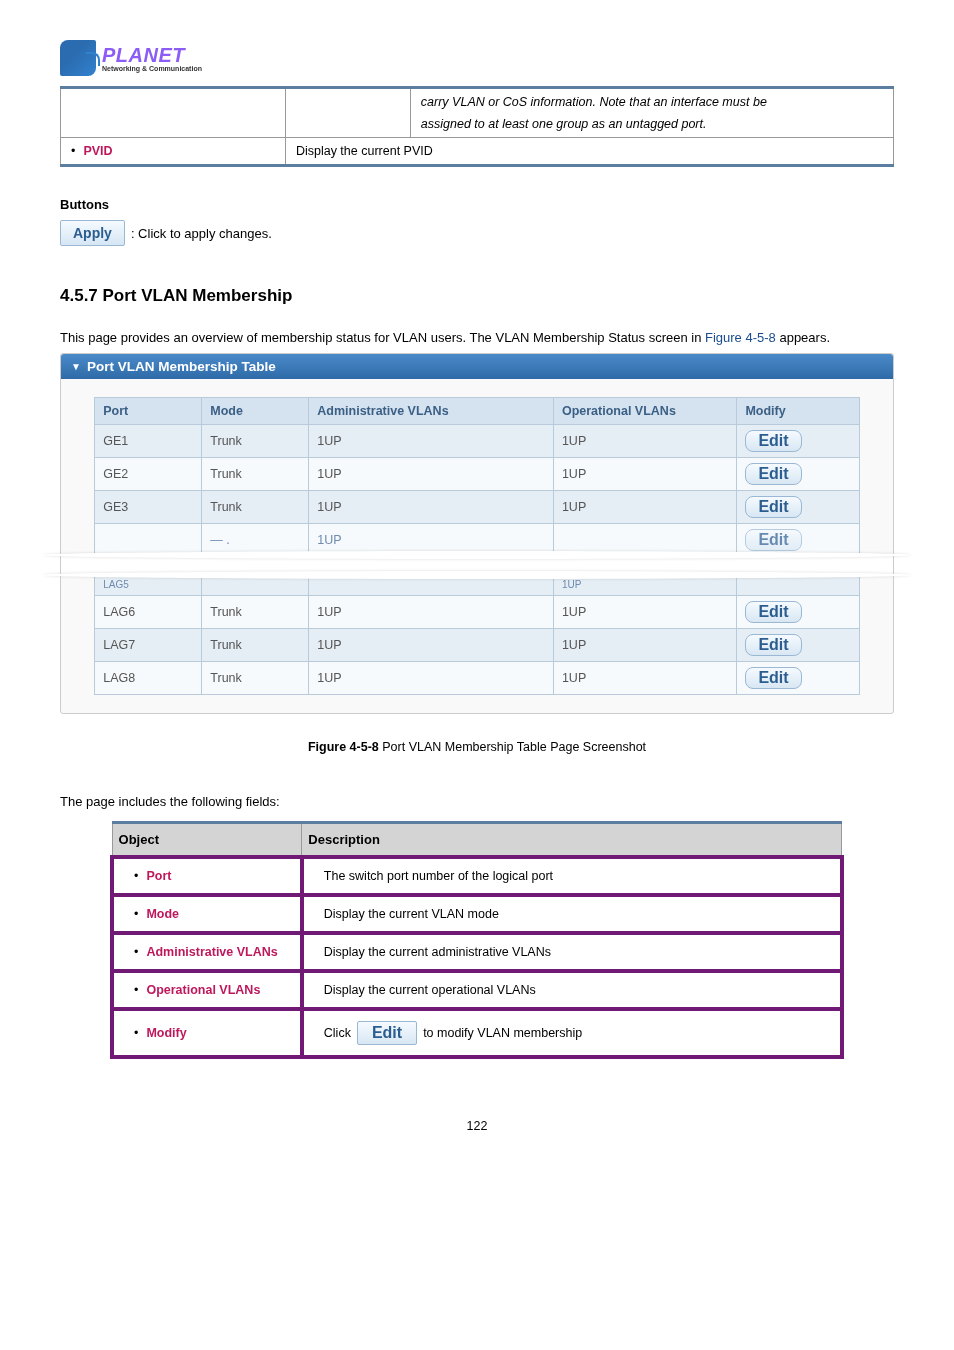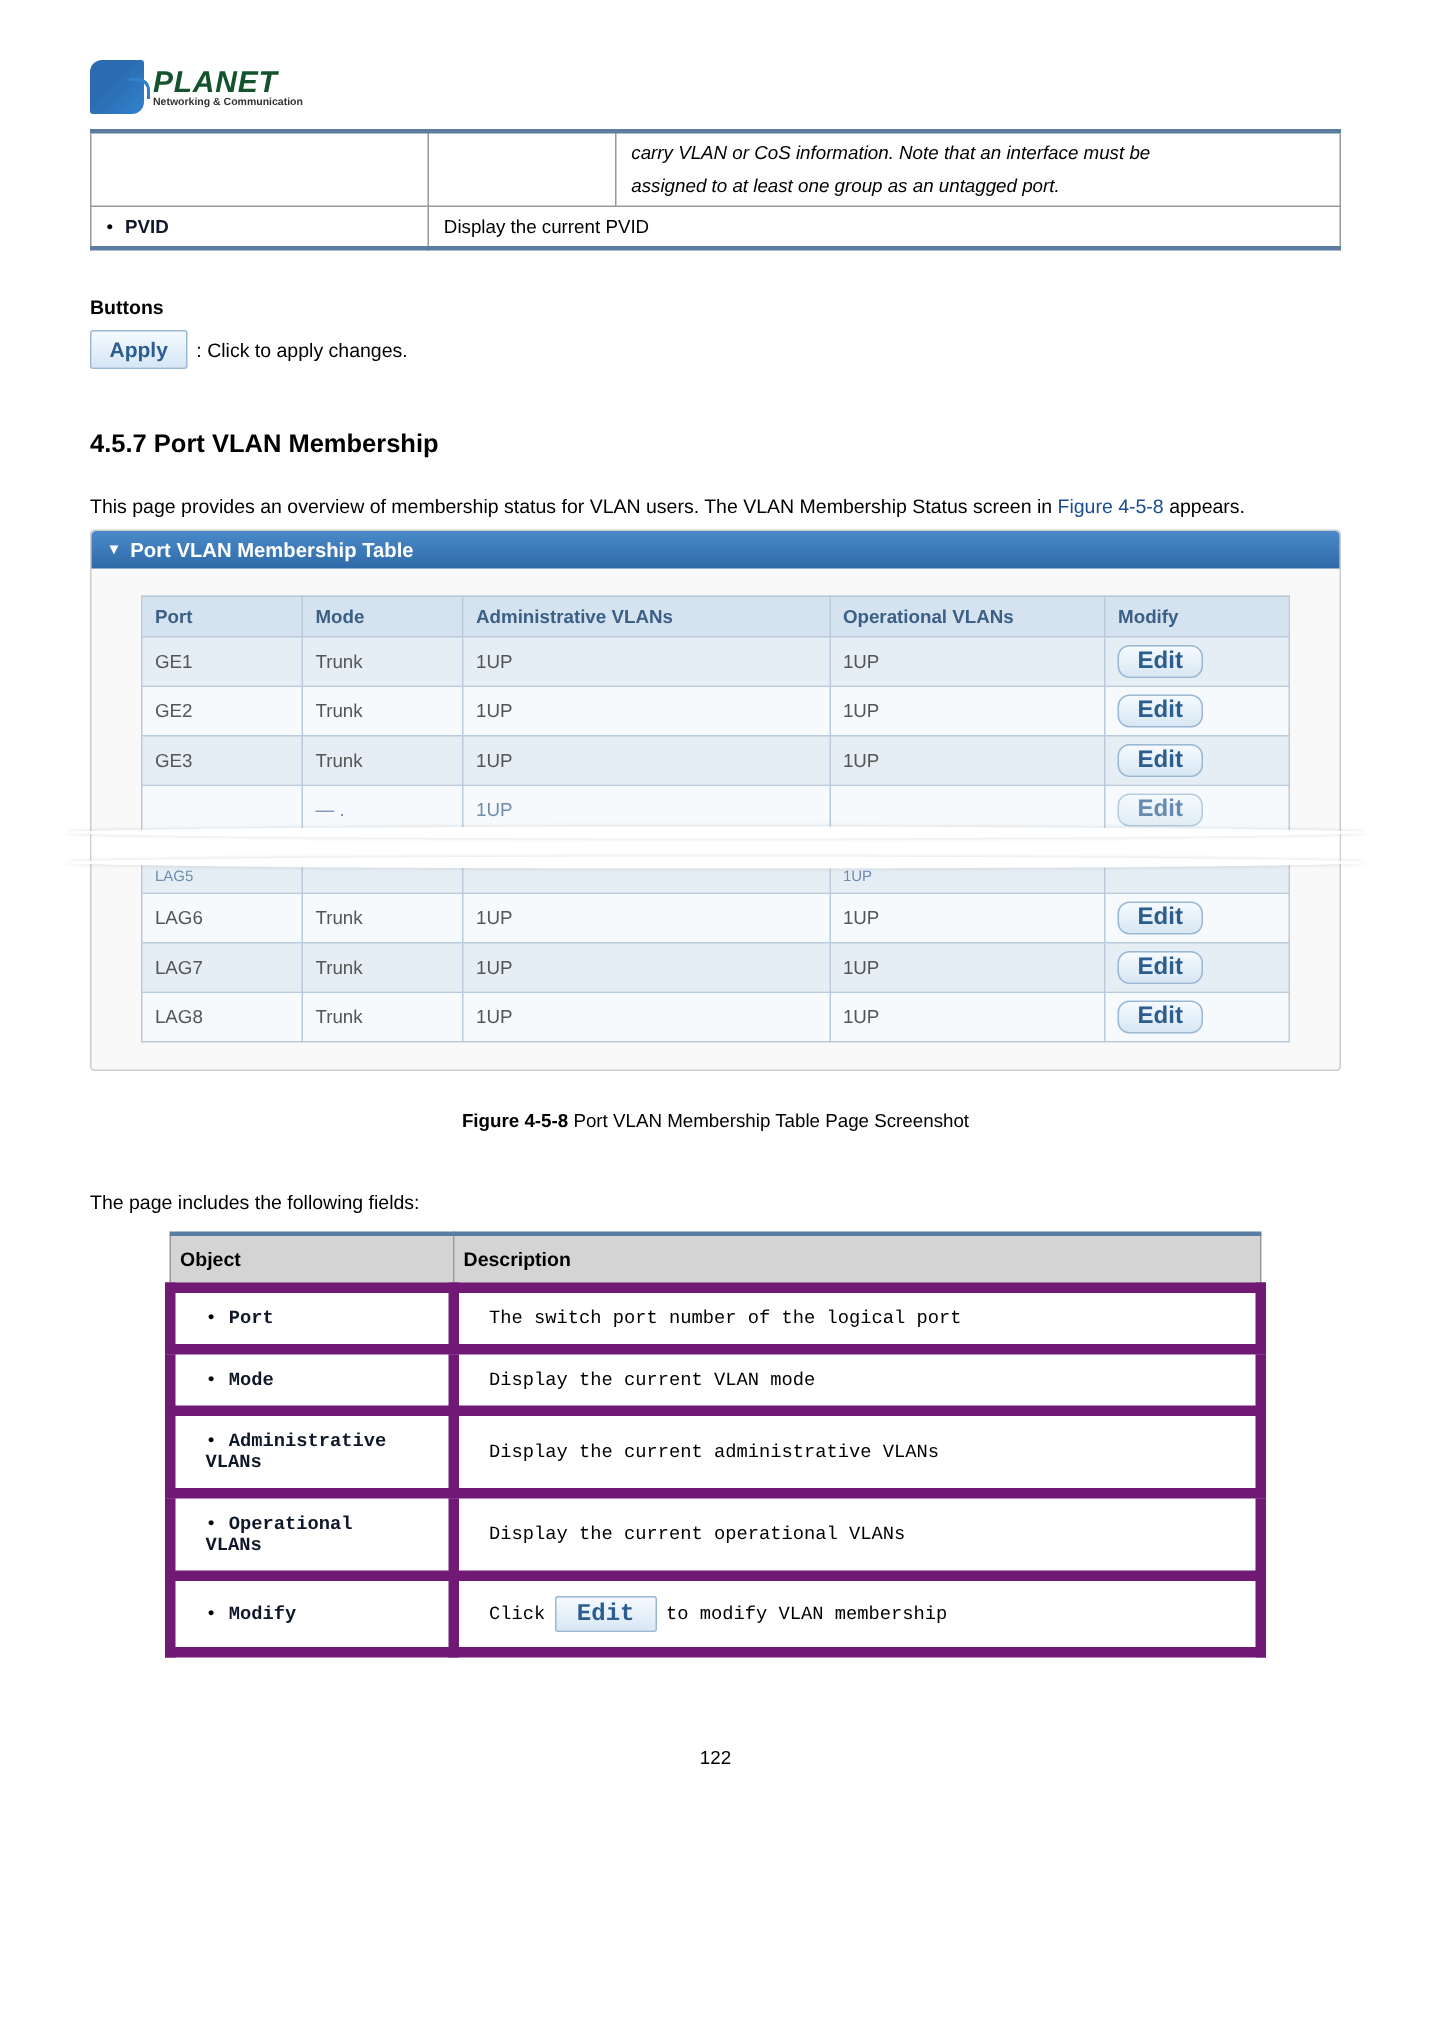--- a/index.html
+++ b/index.html
@@ -35,21 +35,21 @@
     }
     .logo-text {
       display: flex;
       flex-direction: column;
       line-height: 1;
     }
     .logo-word {
       font-size: 20px;
       font-weight: 900;
       font-style: italic;
-      color: #14532d;
+      color: #8b5cf6;
       letter-spacing: 0.5px;
     }
     .logo-tag {
       font-size: 7px;
       color: #333;
       font-weight: bold;
     }
     .desc-table {
       width: 100%;
       border-collapse: collapse;
@@ -58,21 +58,21 @@
       margin-bottom: 30px;
     }
     .desc-table td {
       border: 1px solid #999;
       padding: 6px 10px;
       vertical-align: middle;
       font-size: 12.5px;
     }
     .desc-table td:first-child { width: 27%; }
     .obj-label {
-      color: #0f172a;
+      color: #be185d;
       font-weight: bold;
     }
     .bullet { padding-right: 8px; }
     .section-h {
       font-weight: bold;
       font-size: 13px;
       margin: 22px 0 8px 0;
     }
     .apply-row {
       display: flex;
@@ -189,25 +189,24 @@
       border-bottom: 3px solid #5b7da0;
     }
     .fields-table th {
       background: #d4d4d4;
       border: 1px solid #999;
       padding: 8px 6px;
       text-align: left;
       font-size: 13px;
     }
     .fields-table td {
-      border: 7px solid #701a75;
+      border: 4px solid #701a75;
       padding: 10px 20px;
       font-size: 12.5px;
       vertical-align: middle;
-      font-family: Liberation Mono, monospace;
     }
     .fields-table td:first-child { width: 26%; }
     .inline-edit-cell {
       display: flex;
       align-items: center;
       gap: 6px;
     }
     .page-num {
       text-align: center;
       font-size: 12.5px;

